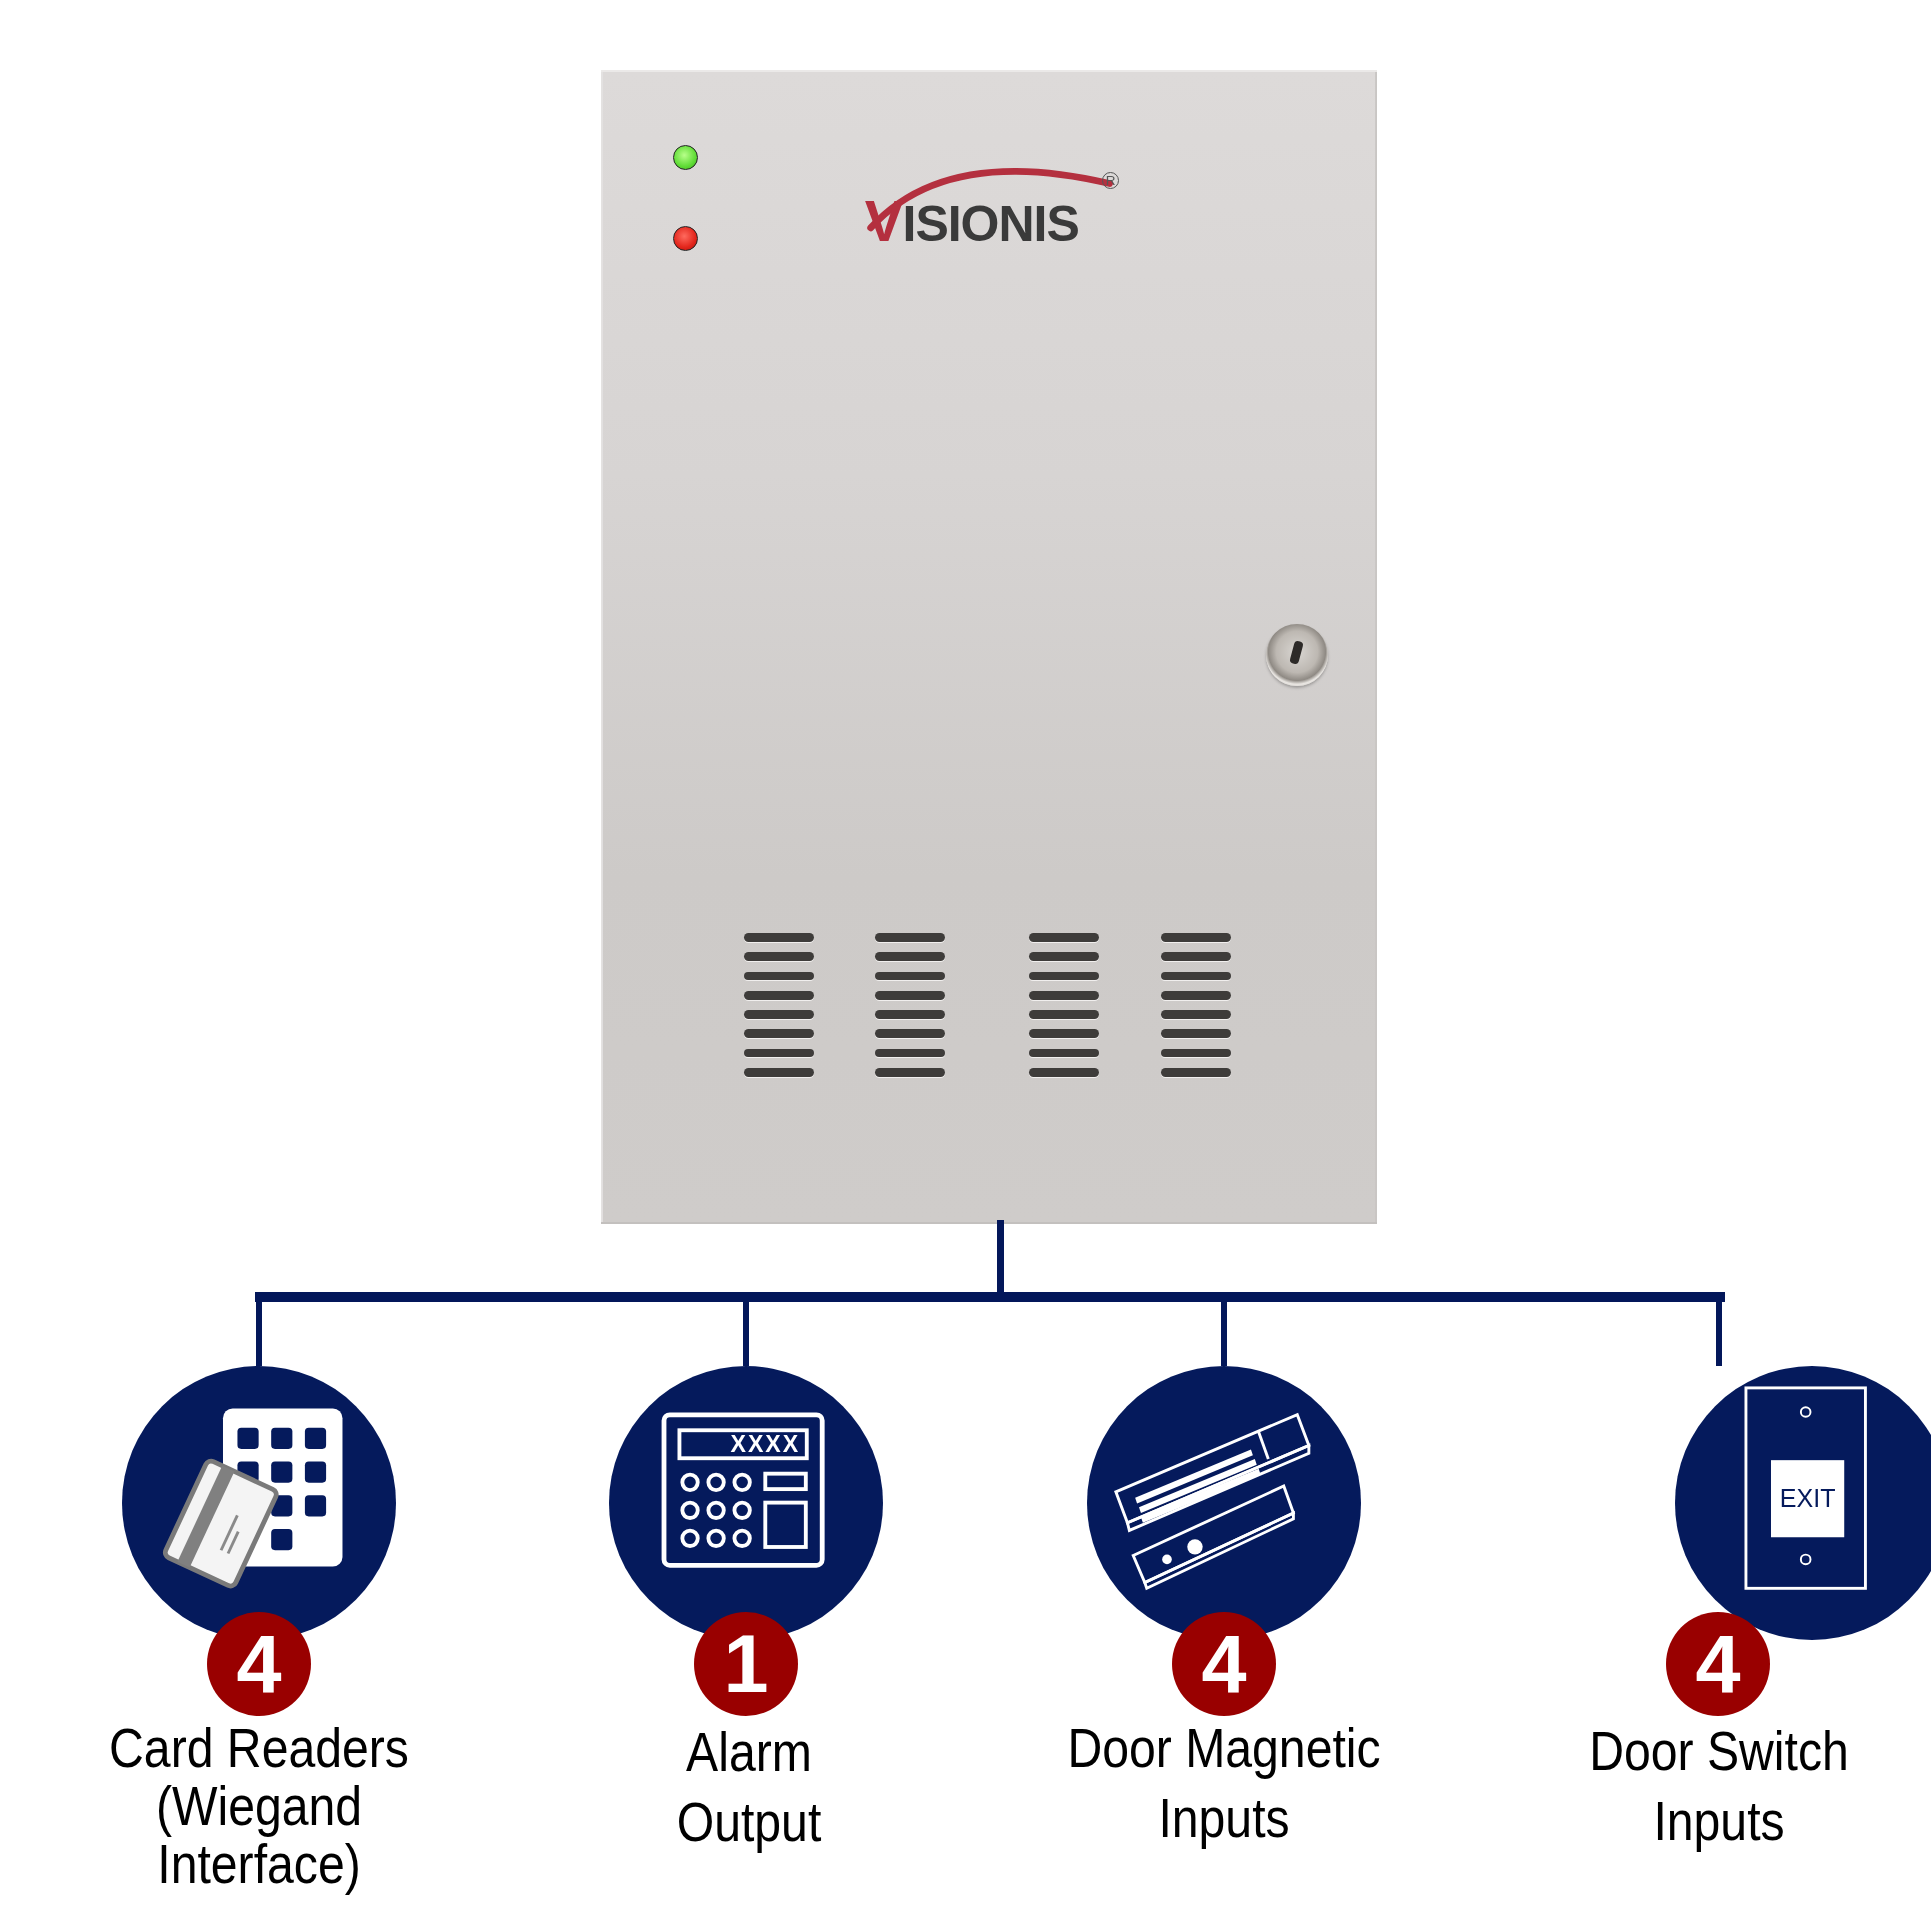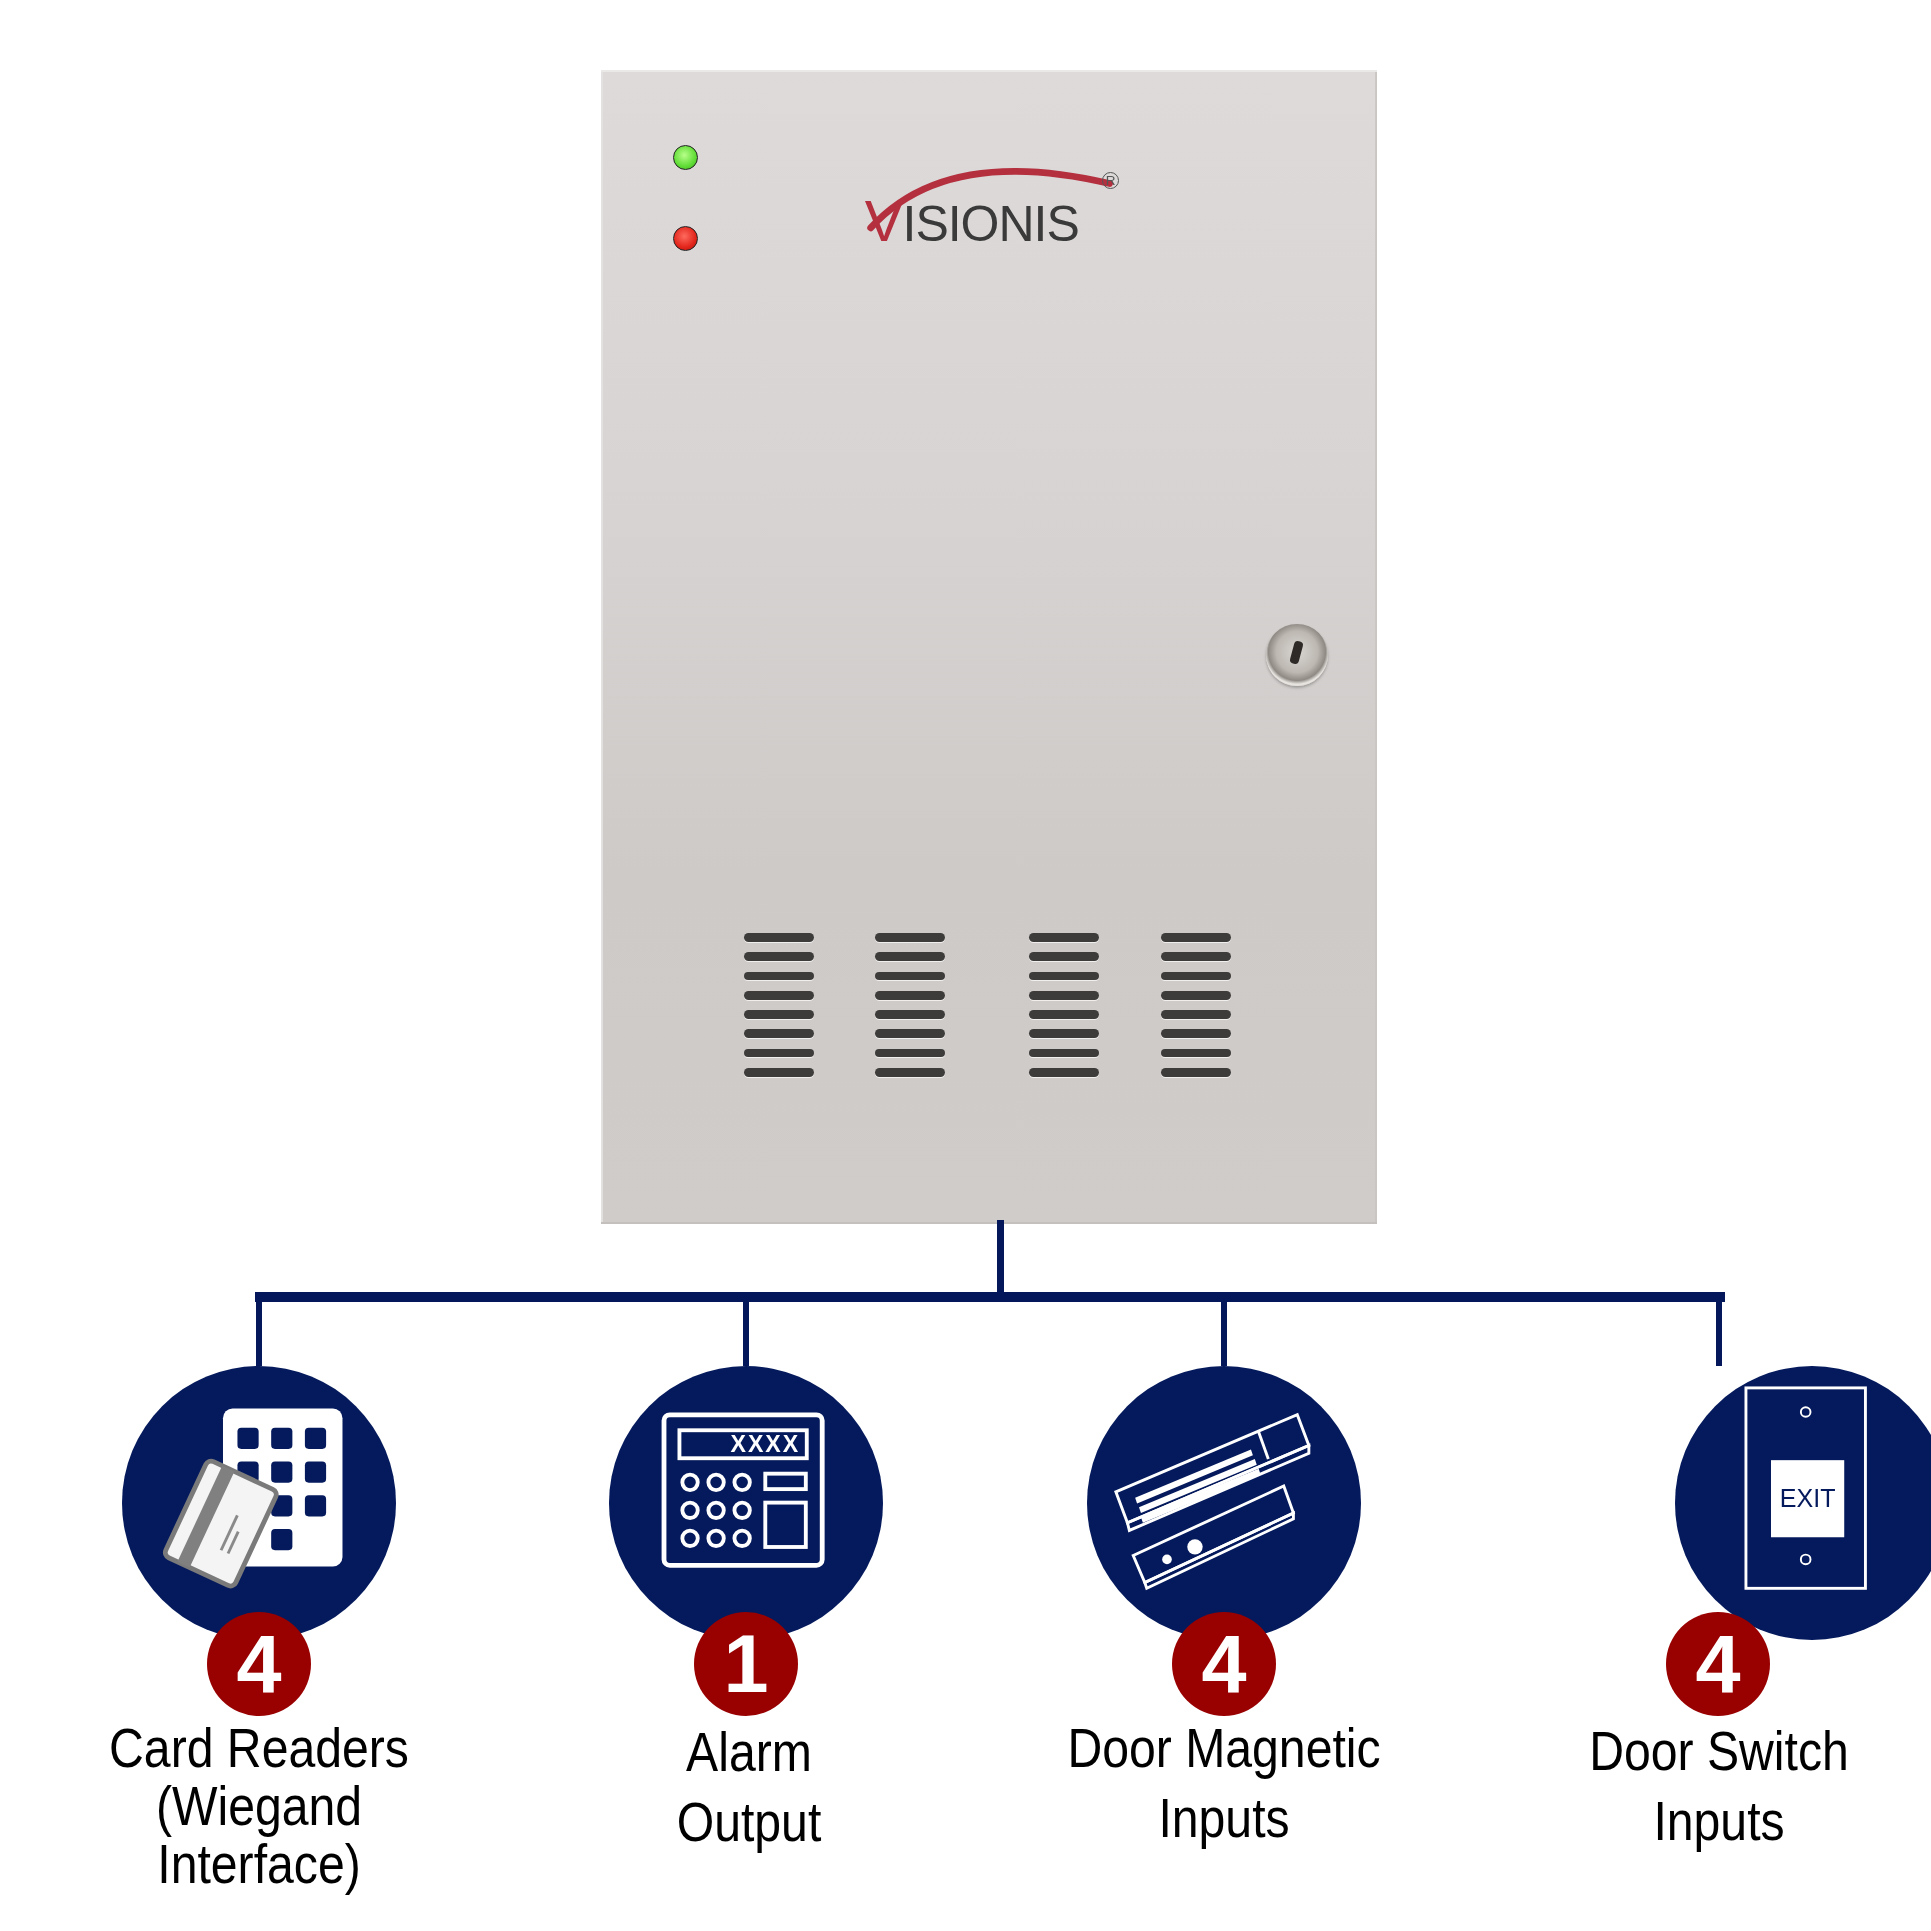--- a/index.html
+++ b/index.html
@@ -8,21 +8,21 @@
   .abs { position:absolute; }
   
   .enclosure { left:601px; top:70px; width:776px; height:1150px;
      background: linear-gradient(180deg, #dddad9 0%, #d7d4d3 35%, #cdcac8 70%, #cfccca 100%);
      border-top:2.9px solid #ebe9e8; border-bottom:2.9px solid #c3c0be;
      box-shadow: inset 1.9px 0 0 #e4e2e1, inset -1.9px 0 0 #c9c6c4; }
   .led { width:25px; height:25px; border-radius:50%; border:1.9px solid #222; box-sizing:border-box; }
   .led-green { left:673px; top:145px; background: radial-gradient(circle at 45% 40%, #b8ff8a, #5fdc35 60%, #3fa61f); }
   .led-red { left:673px; top:226px; background: radial-gradient(circle at 45% 40%, #ff6a5e, #e2251b 60%, #a9140e); }
   .logo { left:859px; top:145px; width:270px; height:106px; }
-  .logo-text { position:absolute; left:5.8px; top:42px; font-size:50px; font-weight:normal; color:#3a3a3a;
+  .logo-text { position:absolute; left:5.8px; top:42px; font-size:50px; font-weight:bold; color:#3a3a3a;
                letter-spacing:-1px; font-family:"Liberation Sans", sans-serif; }
   .logo-v { color:#b4303f; font-size:58px; }
   .logo-reg { position:absolute; left:243px; top:27px; font-size:13.5px; color:#555; border:1.4px solid #555;
               border-radius:50%; width:15.4px; height:15.4px; line-height:15.4px; text-align:center; }
   .lock { left:1266px; top:624px; width:62px; height:62px; border-radius:50%;
           background: radial-gradient(circle at 50% 45%, #d9d6d2 0%, #bdb8b2 45%, #8f8a84 62%, #e9e6e2 70%, #aaa59f 100%);
           box-shadow: 0 1.9px 2.9px rgba(0,0,0,0.25); }
   .lock-slot { position:absolute; left:26px; top:17.4px; width:8.7px; height:23px; background:#2d2a28; border-radius:3.9px; transform:rotate(15deg); }
   .vent-col { width:70px; }
   .slot { height:8.7px; border-radius:4.8px; background:#3e3c3a; margin-bottom:10.6px;

